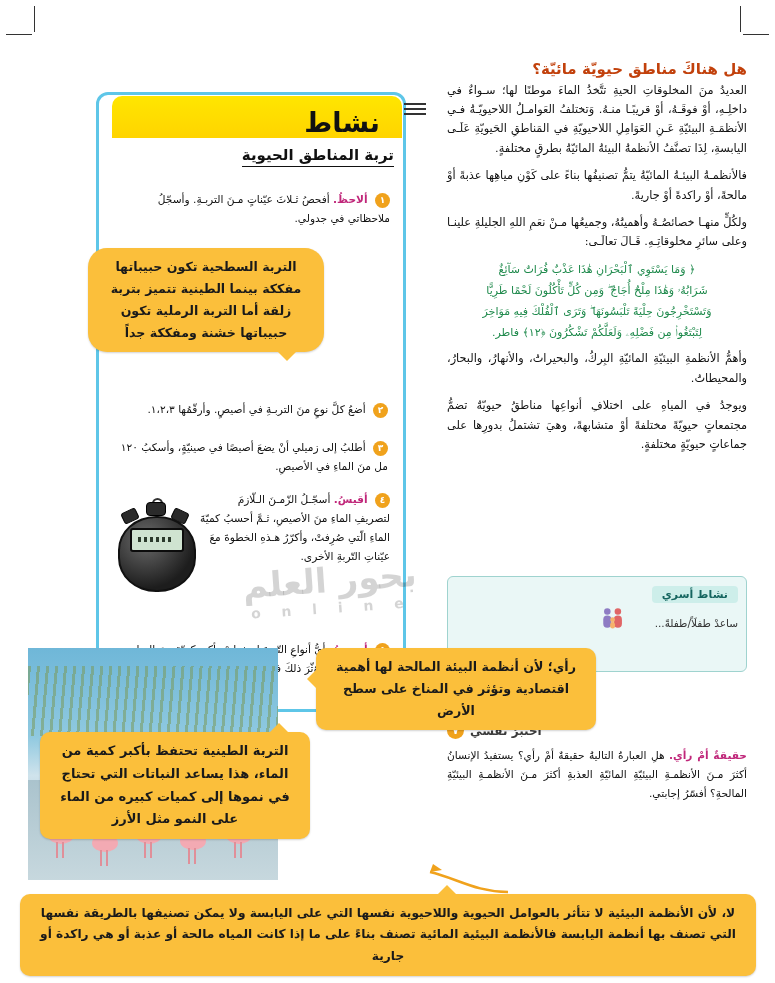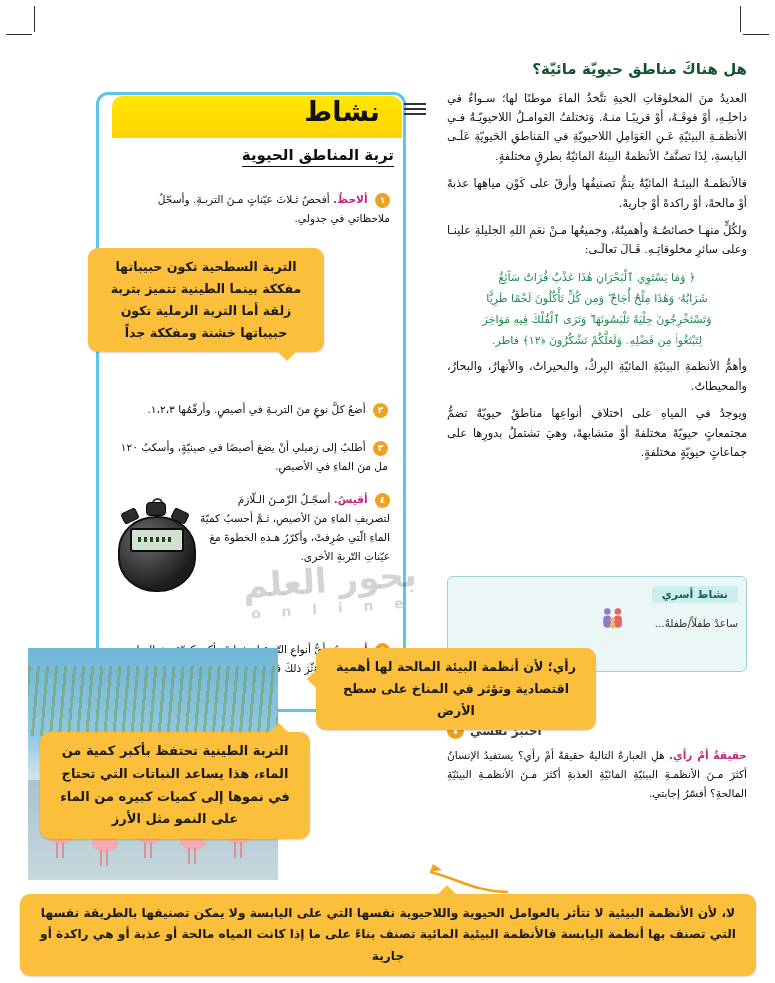--- a/index.html
+++ b/index.html
@@ -16,22 +16,21 @@
   .tick{position:absolute;background:#333;}
   .tick.v{width:1px;height:26px;}
   .tick.h{height:1px;width:26px;}
 
   
   .right-col{
     position:absolute;right:28px;top:58px;width:300px;
     text-align:justify;direction:rtl;
   }
   .q-title{
-    color:#14532d;font-weight:bold;font-size:15px;line-height:1.5;
-    margin-bottom:8px;
+    color:#c2410c;font-weight:bold;font-size:15px;line-height:1.5;
   }
   .body-par{
     font-size:11.3px;line-height:1.72;color:#111;margin:0 0 8px 0;
     text-align:justify;
   }
   .ayah{
     color:#1f8a4c;font-size:11px;line-height:1.9;text-align:center;
     margin:4px 0 6px 0;direction:rtl;
   }
   .ayah-line{display:block;}
@@ -71,21 +70,21 @@
   
   .act-panel{
     position:absolute;left:96px;top:92px;width:310px;height:620px;
     border:3px solid #5ec6e8;border-radius:12px;background:#ffffff;
     box-sizing:border-box;
   }
   .act-header{
     position:absolute;left:112px;top:96px;width:290px;height:42px;
     background:linear-gradient(180deg,#ffe600 0%,#ffd400 100%);
     border-top-left-radius:10px;border-top-right-radius:10px;
-    display:flex;align-items:flex-start;justify-content:flex-start;
+    display:flex;align-items:flex-end;justify-content:flex-start;
     padding-right:14px;box-sizing:border-box;
   }
   .act-header .nashat{
     font-size:27px;font-weight:bold;color:#111;letter-spacing:1px;
     width:100%;text-align:right;padding-right:8px;
   }
   .act-lines{position:absolute;left:404px;top:100px;}
   .act-lines i{display:block;width:22px;height:2px;background:#333;margin:3px 0;}
   .act-title{
     position:absolute;left:112px;top:146px;width:282px;text-align:right;
@@ -159,21 +158,21 @@
   
   .callout{
     position:absolute;background:#fbbf3b;border-radius:10px;
     color:#1a1a1a;font-weight:bold;direction:rtl;text-align:center;
     box-shadow:0 1px 2px rgba(0,0,0,.18);
     padding:8px 10px;box-sizing:border-box;line-height:1.75;
   }
   .callout .tail{
     position:absolute;width:0;height:0;border:9px solid transparent;
   }
-  #callout-soil{left:88px;top:248px;width:236px;font-size:12.6px;}
+  #callout-soil{left:88px;top:248px;width:236px;font-size:12.6px;border-radius:19px;}
   #callout-soil .tail{border-top-color:#fbbf3b;border-bottom:0;left:190px;bottom:-9px;}
   #callout-clay{left:40px;top:732px;width:270px;font-size:13px;}
   #callout-clay .tail{border-bottom-color:#fbbf3b;border-top:0;right:22px;top:-9px;}
   #callout-salt{left:316px;top:648px;width:280px;font-size:12.6px;}
   #callout-salt .tail{border-right-color:#fbbf3b;border-left:0;left:-9px;top:22px;}
   #callout-bottom{
     left:20px;top:894px;width:736px;font-size:12.2px;text-align:center;
     padding:9px 12px;
   }
   #callout-bottom .tail{border-bottom-color:#fbbf3b;border-top:0;right:300px;top:-9px;}
@@ -198,21 +197,21 @@
 
   <div class="tick v" style="left:34px;top:6px;"></div>
   <div class="tick h" style="left:6px;top:34px;"></div>
   <div class="tick v" style="right:34px;top:6px;"></div>
   <div class="tick h" style="right:6px;top:34px;"></div>
 
   <div class="right-col">
     <div class="q-title">هل هناكَ مناطق حيويّة مائيّة؟</div>
 
     <p class="body-par">العديدُ منَ المخلوقاتِ الحيةِ تتَّخذُ الماءَ موطنًا لها؛ سـواءٌ في داخلِـهِ، أوْ فوقَـهُ، أوْ قريبًـا منـهُ. وَتختلفُ العَوامـلُ اللاحيويّـةُ فـي الأنظمَـةِ البيئيّةِ عَـنِ العَوَامِلِ اللاحيويّةِ في المَناطقِ الحَيويّةِ عَلَـى اليابسةِ، لِذَا تصنَّفُ الأنظمةُ البيئةُ المائيّةُ بطرقٍ مختلفةٍ.</p>
-    <p class="body-par">فالأنظمـةُ البيئـةُ المائيّةُ يتمُّ تصنيفُها وأرقً على كَوْنِ مياهِها عذبةً أوْ مالحةً، أوْ راكدةً أوْ جاريةً.</p>
+    <p class="body-par">فالأنظمـةُ البيئـةُ المائيّةُ يتمُّ تصنيفُها بناءً على كَوْنِ مياهِها عذبةً أوْ مالحةً، أوْ راكدةً أوْ جاريةً.</p>
     <p class="body-par">ولكُلٍّ منهـا خصائصُـهُ وأهميتُهُ، وجميعُها مـنْ نعَمِ اللهِ الجليلةِ علينـا وعلى سائرِ مخلوقاتِـهِ. قَـالَ تعالَـى:</p>
 
     <div class="ayah">
       <span class="ayah-line">﴿ وَمَا يَسْتَوِي ٱلْبَحْرَانِ هَٰذَا عَذْبٌ فُرَاتٌ سَآئِغٌ</span>
       <span class="ayah-line">شَرَابُهُۥ وَهَٰذَا مِلْحٌ أُجَاجٌ ۖ وَمِن كُلٍّ تَأْكُلُونَ لَحْمًا طَرِيًّا</span>
       <span class="ayah-line">وَتَسْتَخْرِجُونَ حِلْيَةً تَلْبَسُونَهَا ۖ وَتَرَى ٱلْفُلْكَ فِيهِ مَوَاخِرَ</span>
       <span class="ayah-line">لِتَبْتَغُوا۟ مِن فَضْلِهِۦ وَلَعَلَّكُمْ تَشْكُرُونَ ﴿١٢﴾ فاطر.</span>
     </div>
 
     <p class="body-par">وأهمُّ الأنظمةِ البيئيّةِ المائيّةِ البِركُ، والبحيراتُ، والأنهارُ، والبحارُ، والمحيطاتُ.</p>

